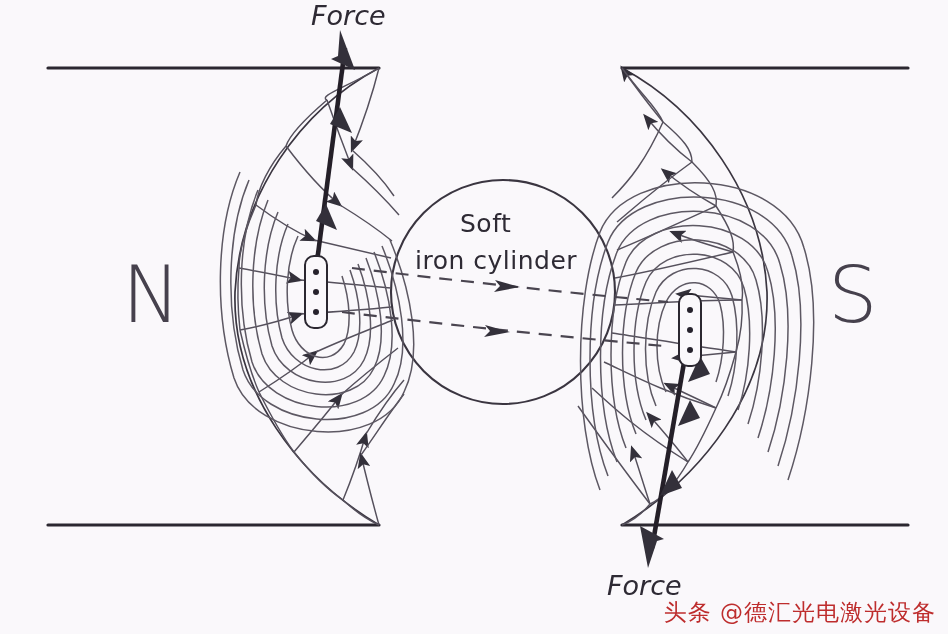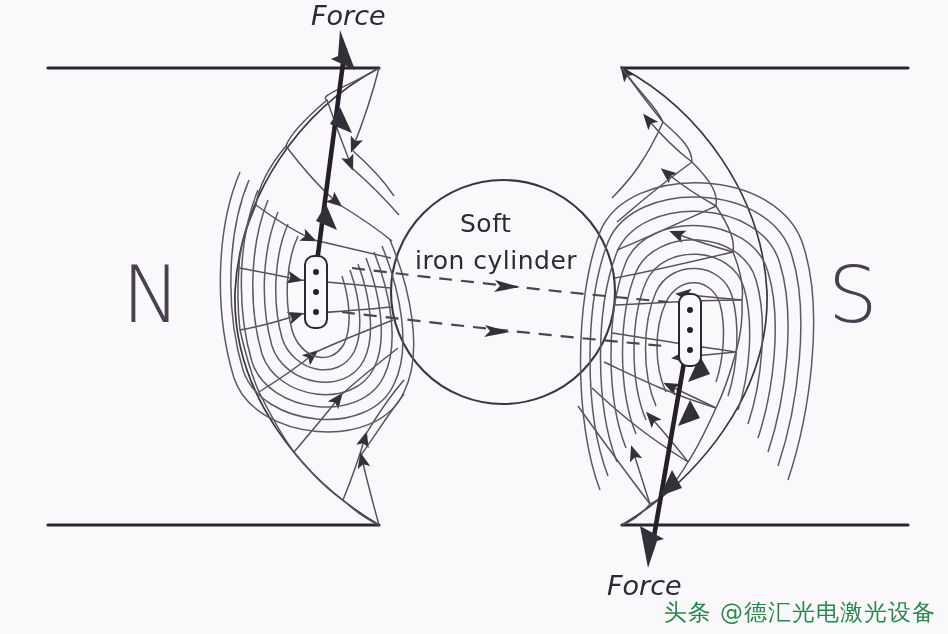--- a/index.html
+++ b/index.html
@@ -33,21 +33,21 @@
     fill:#2e2a34;
   }
   .label-cyl{
     font-family:"DejaVu Sans", sans-serif;
     font-size:25px;
     fill:#2e2a34;letter-spacing:0.5px;
   }
   #watermark{
     position:absolute;right:12px;bottom:6px;
     font-family:"DejaVu Sans", sans-serif;
-    font-size:23px;color:#15803d;
+    font-size:23px;color:#b91c1c;
     white-space:nowrap;letter-spacing:1px;
     opacity:.92;
   }
 </style>
 </head>
 <body style="background: rgb(250, 248, 251);">
 
 <div id="stage">
 <svg width="948" height="634" viewBox="0 0 948 634" xmlns="http://www.w3.org/2000/svg">
   <defs>

